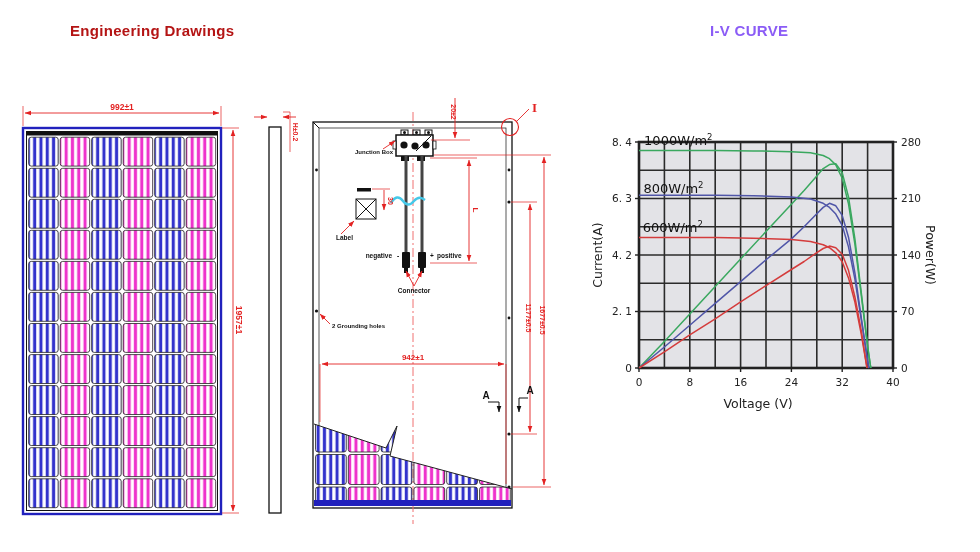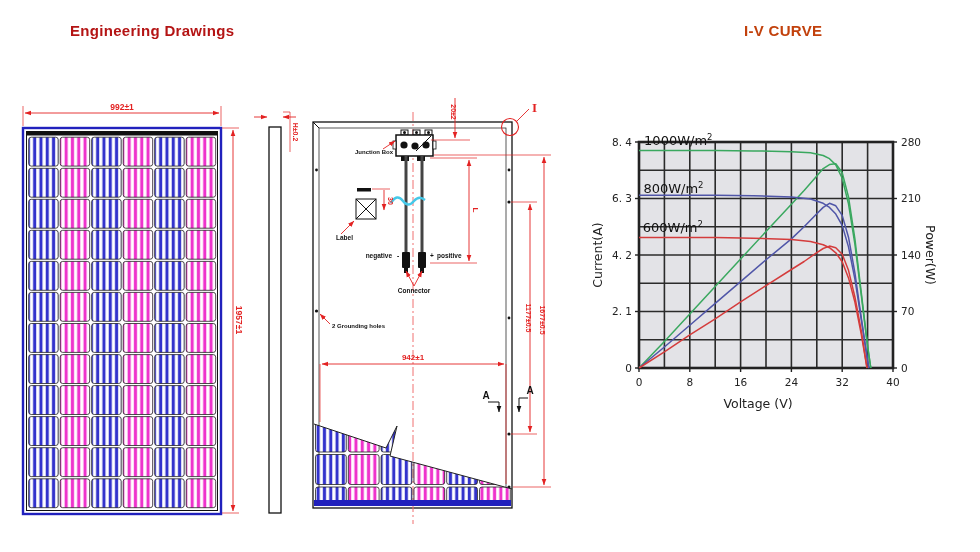--- a/index.html
+++ b/index.html
@@ -22,21 +22,21 @@
   .c-tick{fill:#222;font:10.5px "DejaVu Sans",sans-serif;}
   .c-axis{fill:#222;font:12.5px "DejaVu Sans",sans-serif;}
   .c-lab{fill:#111;font:13px "DejaVu Sans",sans-serif;}
 </style>
 </head>
 <body>
 
 <div id="page">
 
   <div class="hdr" style="left:70px;top:22px;color:#b41414">Engineering Drawings</div>
-  <div class="hdr" style="left:744px;top:22px;color:#c2410c">I-V CURVE</div>
+  <div class="hdr" style="left:710px;top:22px;color:#8b5cf6">I-V CURVE</div>
 
   <svg id="drawings-svg" style="left:0;top:0" width="580" height="552" viewBox="0 0 580 552">
     <defs>
       <marker id="ar" viewBox="0 0 10 10" refX="9" refY="5" markerWidth="7.5" markerHeight="7.5" orient="auto-start-reverse">
         <path d="M0,1.5 L9.5,5 L0,8.5 z" fill="#e32222"></path>
       </marker>
       <marker id="ab" viewBox="0 0 10 10" refX="9" refY="5" markerWidth="7" markerHeight="7" orient="auto-start-reverse">
         <path d="M0,1.5 L9.5,5 L0,8.5 z" fill="#111"></path>
       </marker>
       <pattern id="pat-blue" width="6.3" height="6" patternUnits="userSpaceOnUse">

